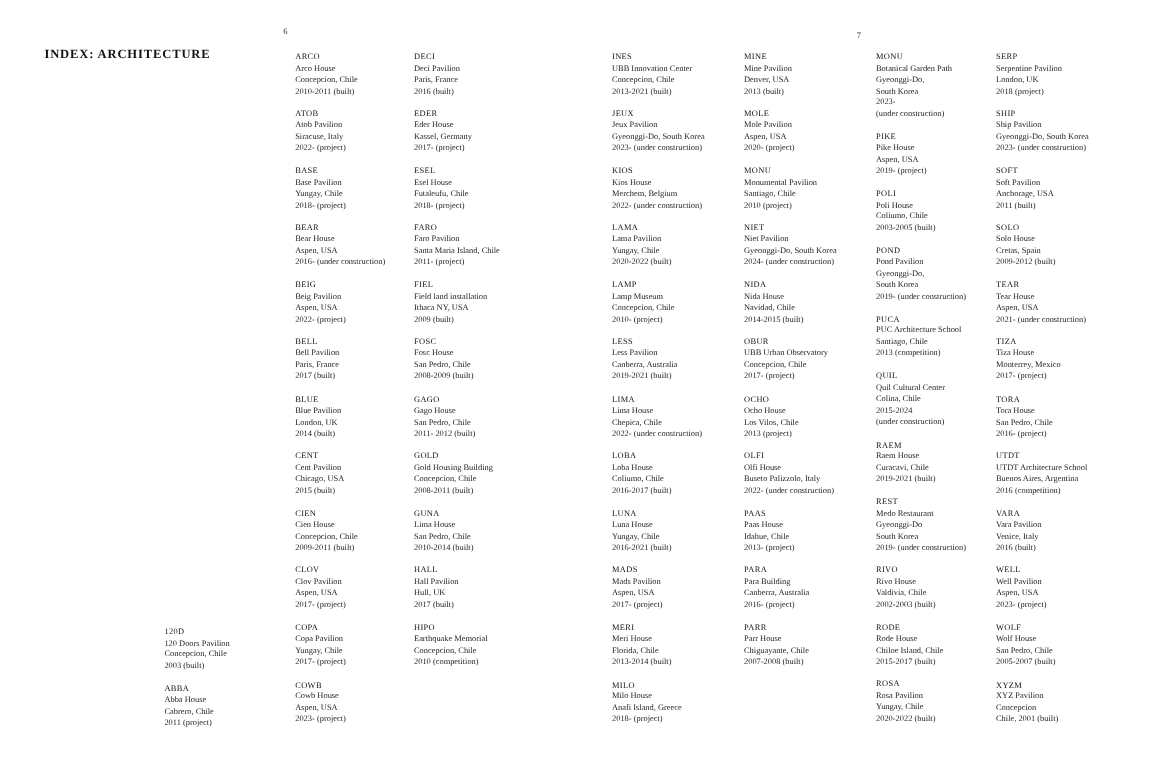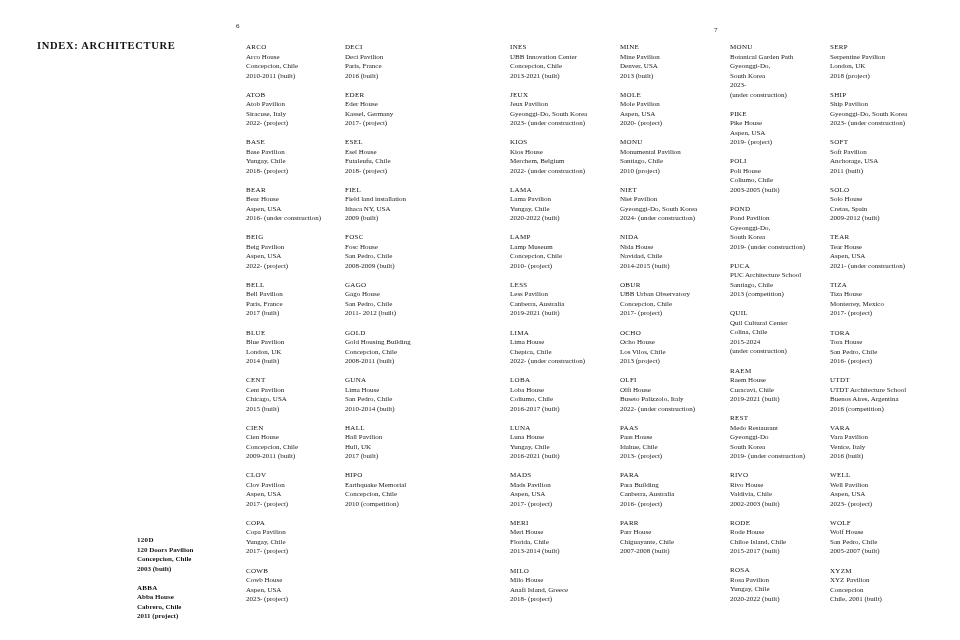--- a/index.html
+++ b/index.html
@@ -31,21 +31,21 @@
     position: absolute;
     font-size: 7px;
     color: #222222;
   }
   .pageno-left  { left: 236px; top: 22px; }
   .pageno-right { left: 714px; top: 26px; }
   .col {
     position: absolute;
     width: 112px;
   }
-  #col-0 { left: 137px; top: 536px; font-weight: bold; }
+  #col-0 { left: 137px; top: 522px; }
   #col-1 { left: 246px; top: 43px; }
   #col-2 { left: 345px; top: 43px; }
   #col-3 { left: 510px; top: 43px; }
   #col-4 { left: 620px; top: 43px; }
   #col-5 { left: 730px; top: 43px; }
   #col-6 { left: 830px; top: 43px; }
   .entry {
     margin: 0 0 9.6px 0;
   }
   .entry .code,
@@ -168,20 +168,26 @@
         <div class="line">Kassel, Germany</div>
         <div class="line">2017- (project)</div>
       </div>
       <div class="entry">
         <div class="code">ESEL</div>
         <div class="line">Esel House</div>
         <div class="line">Futaleufu, Chile</div>
         <div class="line">2018- (project)</div>
       </div>
       <div class="entry">
+        <div class="code">FARO</div>
+        <div class="line">Faro Pavilion</div>
+        <div class="line">Santa Maria Island, Chile</div>
+        <div class="line">2011- (project)</div>
+      </div>
+      <div class="entry">
         <div class="code">FIEL</div>
         <div class="line">Field land installation</div>
         <div class="line">Ithaca NY, USA</div>
         <div class="line">2009 (built)</div>
       </div>
       <div class="entry">
         <div class="code">FOSC</div>
         <div class="line">Fosc House</div>
         <div class="line">San Pedro, Chile</div>
         <div class="line">2008-2009 (built)</div>

